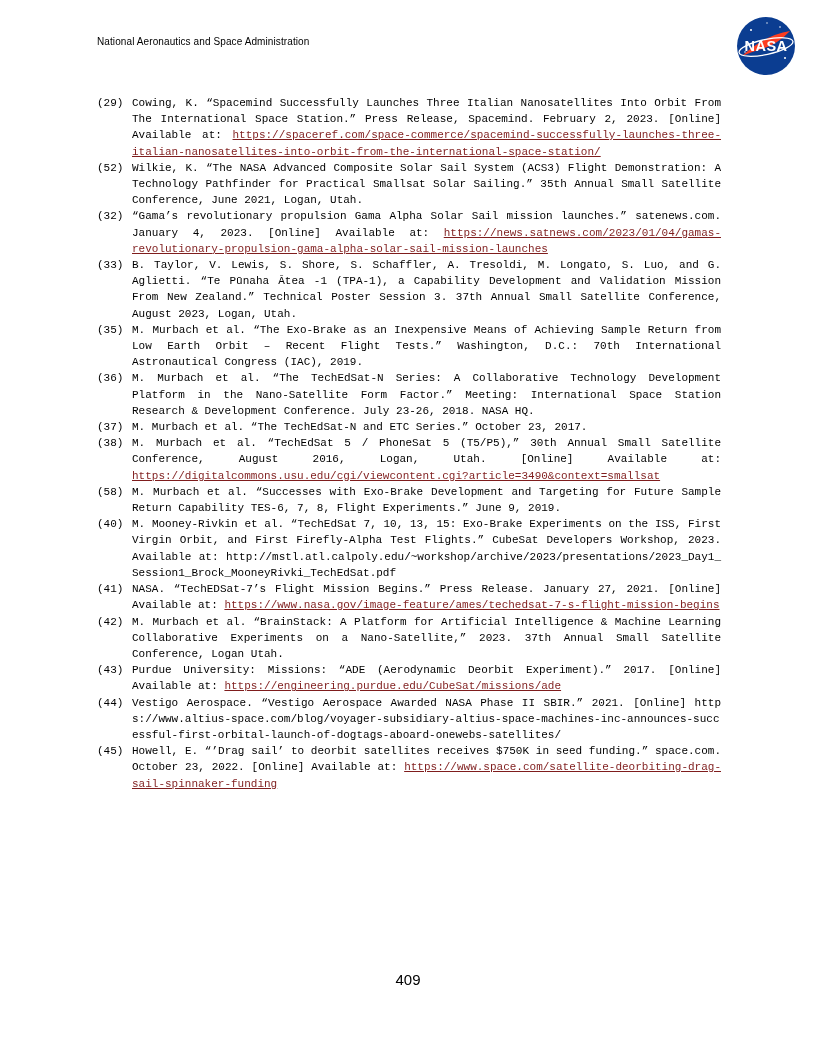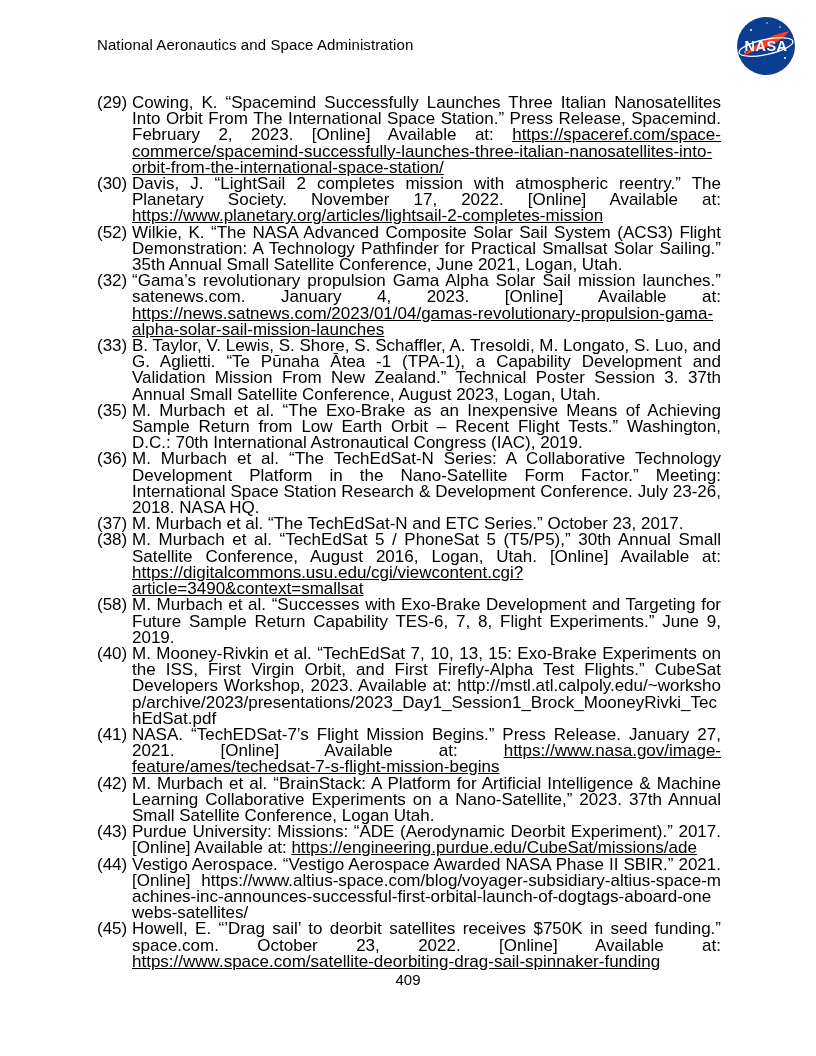--- a/index.html
+++ b/index.html
@@ -6,36 +6,37 @@
   html, body { background: #ffffff; }
   body {
     width: 816px; height: 1056px;
     position: relative; overflow: hidden;
     font-family: "Liberation Sans", sans-serif;
     color: #000;
   }
   .page { position: absolute; inset: 0; }
   .header-agency {
     position: absolute; left: 97px; top: 36px;
-    font-size: 15px; letter-spacing: 0.1px;
+    font-size: 10px; letter-spacing: 0.1px;
   }
   .logo-wrap { position: absolute; top: 16px; right: 20px; width: 60px; height: 60px; }
   .logo-wrap svg { width: 100%; height: 100%; display: block; }
   .refs {
     position: absolute; left: 97px; top: 95px; width: 624px;
   }
   .ref {
     position: relative;
     padding-left: 35px;
     text-align: justify;
-    font-size: 17px;
+    font-size: 11px;
     line-height: 16.2px;
+    font-family: Liberation Mono, monospace;
   }
   .ref-num { position: absolute; left: 0; top: 0; }
-  .ref-link { color: #000000; text-decoration: underline; overflow-wrap: anywhere; cursor: pointer; }
+  .ref-link { color: #7f1d1d; text-decoration: underline; overflow-wrap: anywhere; cursor: pointer; }
   .plain-url { overflow-wrap: anywhere; word-break: break-all; }
   .footer-pagenum {
     position: absolute; left: 0; right: 0; top: 971px;
     text-align: center; font-size: 15px;
   }
 </style>
 </head>
 <body>
 
 <div class="page">
@@ -51,21 +52,20 @@
       <circle cx="98" cy="84" r="2" fill="#ffffff"></circle>
       <circle cx="62" cy="14" r="1.4" fill="#ffffff"></circle>
       <path d="M12 80 Q 58 38 108 30 Q 84 56 52 66 Q 30 72 12 80 Z" fill="#fc3d21"></path>
       <text x="60" y="70" text-anchor="middle" font-size="29" font-weight="bold" fill="#ffffff" font-family="Liberation Sans, sans-serif" letter-spacing="1">NASA</text>
       <ellipse cx="60" cy="62" rx="55" ry="15" fill="none" stroke="#ffffff" stroke-width="2.5" transform="rotate(-12 60 62)"></ellipse>
     </svg>
   </div>
 
   <div class="refs">
       <div class="ref"><span class="ref-num">(29)</span><span class="">Cowing, K. “Spacemind Successfully Launches Three Italian Nanosatellites Into Orbit From The International Space Station.” Press Release, Spacemind. February 2, 2023. [Online] Available at: </span><a class="ref-link" href="#">https://spaceref.com/space-commerce/spacemind-successfully-launches-three-italian-nanosatellites-into-orbit-from-the-international-space-station/</a></div>
-      <div class="ref"><span class="ref-num">(30)</span><span class="">Davis, J. “LightSail 2 completes mission with atmospheric reentry.” The Planetary Society. November 17, 2022. [Online] Available at: </span><a class="ref-link" href="#">https://www.planetary.org/articles/lightsail-2-completes-mission</a></div>
       <div class="ref"><span class="ref-num">(52)</span><span class="">Wilkie, K. “The NASA Advanced Composite Solar Sail System (ACS3) Flight Demonstration: A Technology Pathfinder for Practical Smallsat Solar Sailing.” 35th Annual Small Satellite Conference, June 2021, Logan, Utah.</span></div>
       <div class="ref"><span class="ref-num">(32)</span><span class="">“Gama’s revolutionary propulsion Gama Alpha Solar Sail mission launches.” satenews.com. January 4, 2023. [Online] Available at: </span><a class="ref-link" href="#">https://news.satnews.com/2023/01/04/gamas-revolutionary-propulsion-gama-alpha-solar-sail-mission-launches</a></div>
       <div class="ref"><span class="ref-num">(33)</span><span class="">B. Taylor, V. Lewis, S. Shore, S. Schaffler, A. Tresoldi, M. Longato, S. Luo, and G. Aglietti. “Te Pūnaha Ātea -1 (TPA-1), a Capability Development and Validation Mission From New Zealand.” Technical Poster Session 3. 37th Annual Small Satellite Conference, August 2023, Logan, Utah.</span></div>
       <div class="ref"><span class="ref-num">(35)</span><span class="">M. Murbach et al. “The Exo-Brake as an Inexpensive Means of Achieving Sample Return from Low Earth Orbit – Recent Flight Tests.” Washington, D.C.: 70th International Astronautical Congress (IAC), 2019.</span></div>
       <div class="ref"><span class="ref-num">(36)</span><span class="">M. Murbach et al. “The TechEdSat-N Series: A Collaborative Technology Development Platform in the Nano-Satellite Form Factor.” Meeting: International Space Station Research &amp; Development Conference. July 23-26, 2018. NASA HQ.</span></div>
       <div class="ref"><span class="ref-num">(37)</span><span class="">M. Murbach et al. “The TechEdSat-N and ETC Series.” October 23, 2017.</span></div>
       <div class="ref"><span class="ref-num">(38)</span><span class="">M. Murbach et al. “TechEdSat 5 / PhoneSat 5 (T5/P5),” 30th Annual Small Satellite Conference, August 2016, Logan, Utah. [Online] Available at: </span><a class="ref-link" href="#">https://digitalcommons.usu.edu/cgi/viewcontent.cgi?article=3490&amp;context=smallsat</a></div>
       <div class="ref"><span class="ref-num">(58)</span><span class="">M. Murbach et al. “Successes with Exo-Brake Development and Targeting for Future Sample Return Capability TES-6, 7, 8, Flight Experiments.” June 9, 2019.</span></div>
       <div class="ref"><span class="ref-num">(40)</span><span class="">M. Mooney-Rivkin et al. “TechEdSat 7, 10, 13, 15: Exo-Brake Experiments on the ISS, First Virgin Orbit, and First Firefly-Alpha Test Flights.” CubeSat Developers Workshop, 2023. Available at: </span><span class="plain-url">http://mstl.atl.calpoly.edu/~workshop/archive/2023/presentations/2023_Day1_Session1_Brock_MooneyRivki_TechEdSat.pdf</span></div>
       <div class="ref"><span class="ref-num">(41)</span><span class="">NASA. “TechEDSat-7’s Flight Mission Begins.” Press Release. January 27, 2021. [Online] Available at: </span><a class="ref-link" href="#">https://www.nasa.gov/image-feature/ames/techedsat-7-s-flight-mission-begins</a></div>

